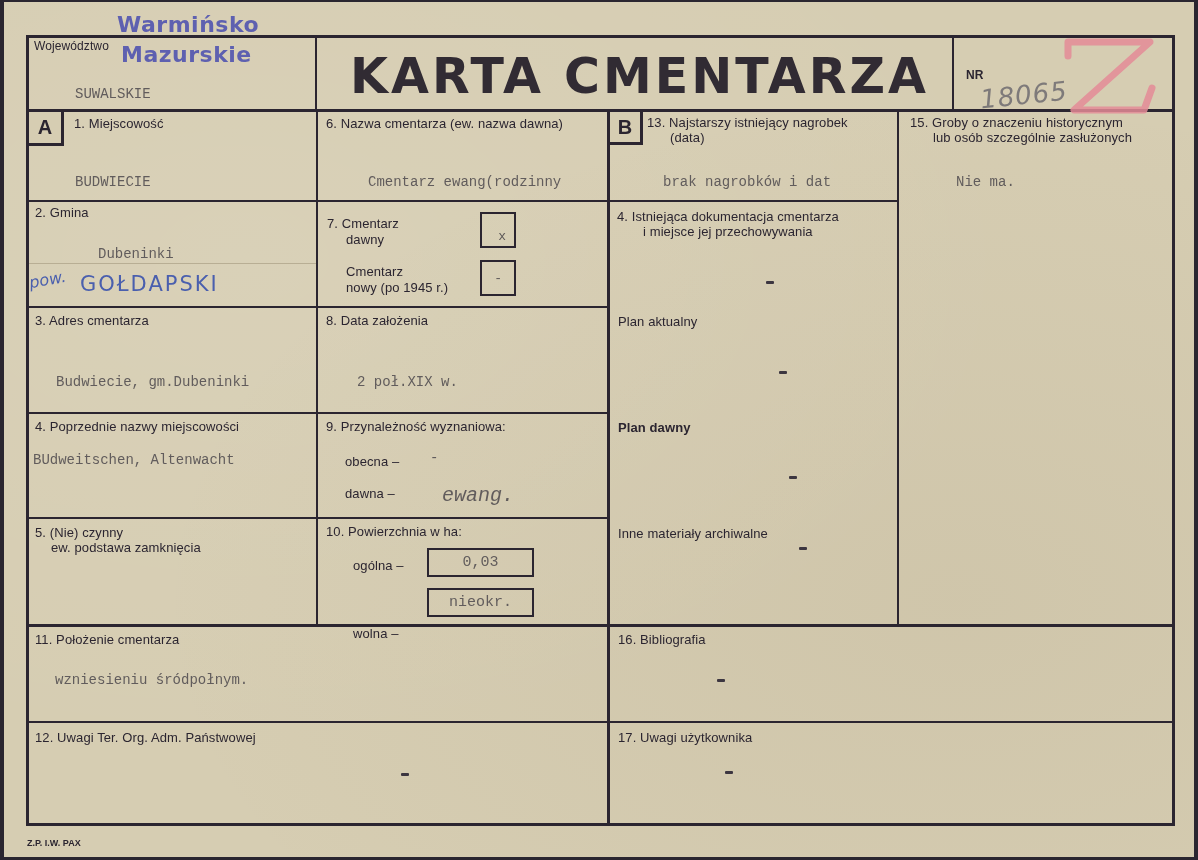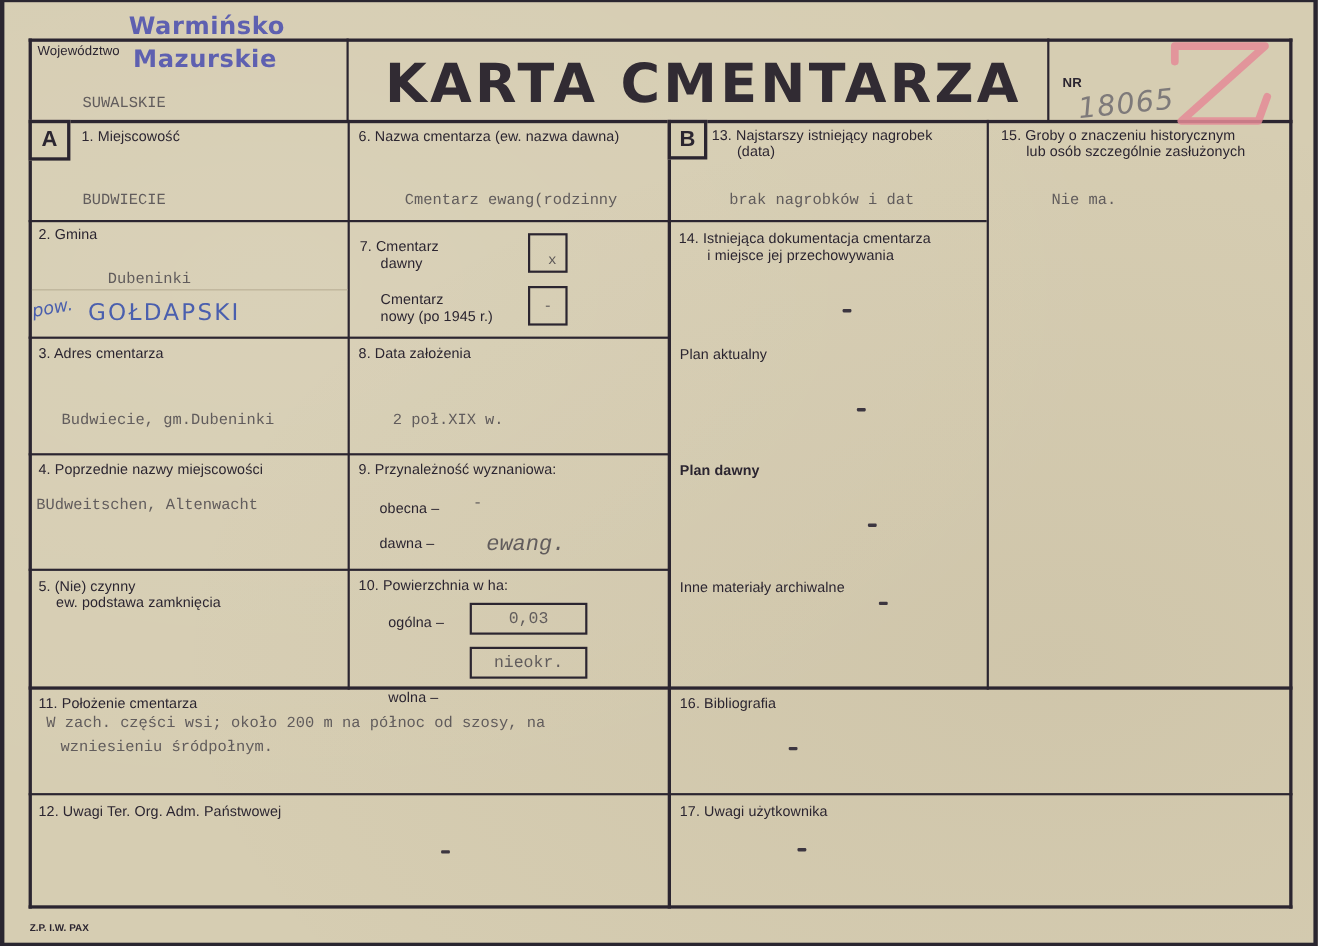--- a/index.html
+++ b/index.html
@@ -120,21 +120,21 @@
   <div class="lbl norm" style="left:342px;top:230px;">dawny</div>
   <div class="cbox" style="left:476px;top:210px;">
     <span class="mark">x</span>
   </div>
   <div class="lbl norm" style="left:342px;top:262px;">Cmentarz</div>
   <div class="lbl norm" style="left:342px;top:278px;">nowy (po 1945 r.)</div>
   <div class="cbox" style="left:476px;top:258px;">
     <span class="mark mid">-</span>
   </div>
 
-  <div class="lbl norm" style="left:613px;top:207px;">14. Istniejąca dokumentacja cmentarza</div>
+  <div class="lbl norm" style="left:613px;top:207px;">4. Istniejąca dokumentacja cmentarza</div>
   <div class="lbl norm" style="left:639px;top:222px;">i miejsce jej przechowywania</div>
   <div class="dash" style="left:762px;top:279px;"></div>
   <div class="lbl norm" style="left:614px;top:312px;">Plan aktualny</div>
   <div class="dash" style="left:775px;top:369px;"></div>
   <div class="lbl norm" style="left:614px;top:418px;font-weight:bold;">Plan dawny</div>
   <div class="dash" style="left:785px;top:474px;"></div>
   <div class="lbl norm" style="left:614px;top:524px;">Inne materiały archiwalne</div>
   <div class="dash" style="left:795px;top:545px;"></div>
 
   <div class="lbl norm" style="left:31px;top:311px;">3. Adres cmentarza</div>
@@ -155,21 +155,20 @@
   <div class="lbl norm" style="left:31px;top:523px;">5. (Nie) czynny</div>
   <div class="lbl norm" style="left:47px;top:538px;">ew. podstawa zamknięcia</div>
 
   <div class="lbl norm" style="left:322px;top:522px;">10. Powierzchnia w ha:</div>
   <div class="lbl norm" style="left:349px;top:556px;">ogólna –</div>
   <div class="valbox" style="left:423px;top:546px;">0,03</div>
   <div class="lbl norm" style="left:349px;top:624px;">wolna –</div>
   <div class="valbox" style="left:423px;top:586px;">nieokr.</div>
 
   <div class="lbl norm" style="left:31px;top:630px;">11. Położenie cmentarza</div>
-  <div class="typed" style="left:38px;top:648px;font-size:14px;">W zach. części wsi; około 200 m na północ od szosy, na</div>
   <div class="typed" style="left:51px;top:670px;font-size:14px;">wzniesieniu śródpołnym.</div>
 
   <div class="lbl norm" style="left:614px;top:630px;">16. Bibliografia</div>
   <div class="dash" style="left:713px;top:677px;"></div>
 
   <div class="lbl norm" style="left:31px;top:728px;">12. Uwagi Ter. Org. Adm. Państwowej</div>
   <div class="dash" style="left:397px;top:771px;"></div>
 
   <div class="lbl norm" style="left:614px;top:728px;">17. Uwagi użytkownika</div>
   <div class="dash" style="left:721px;top:769px;"></div>

